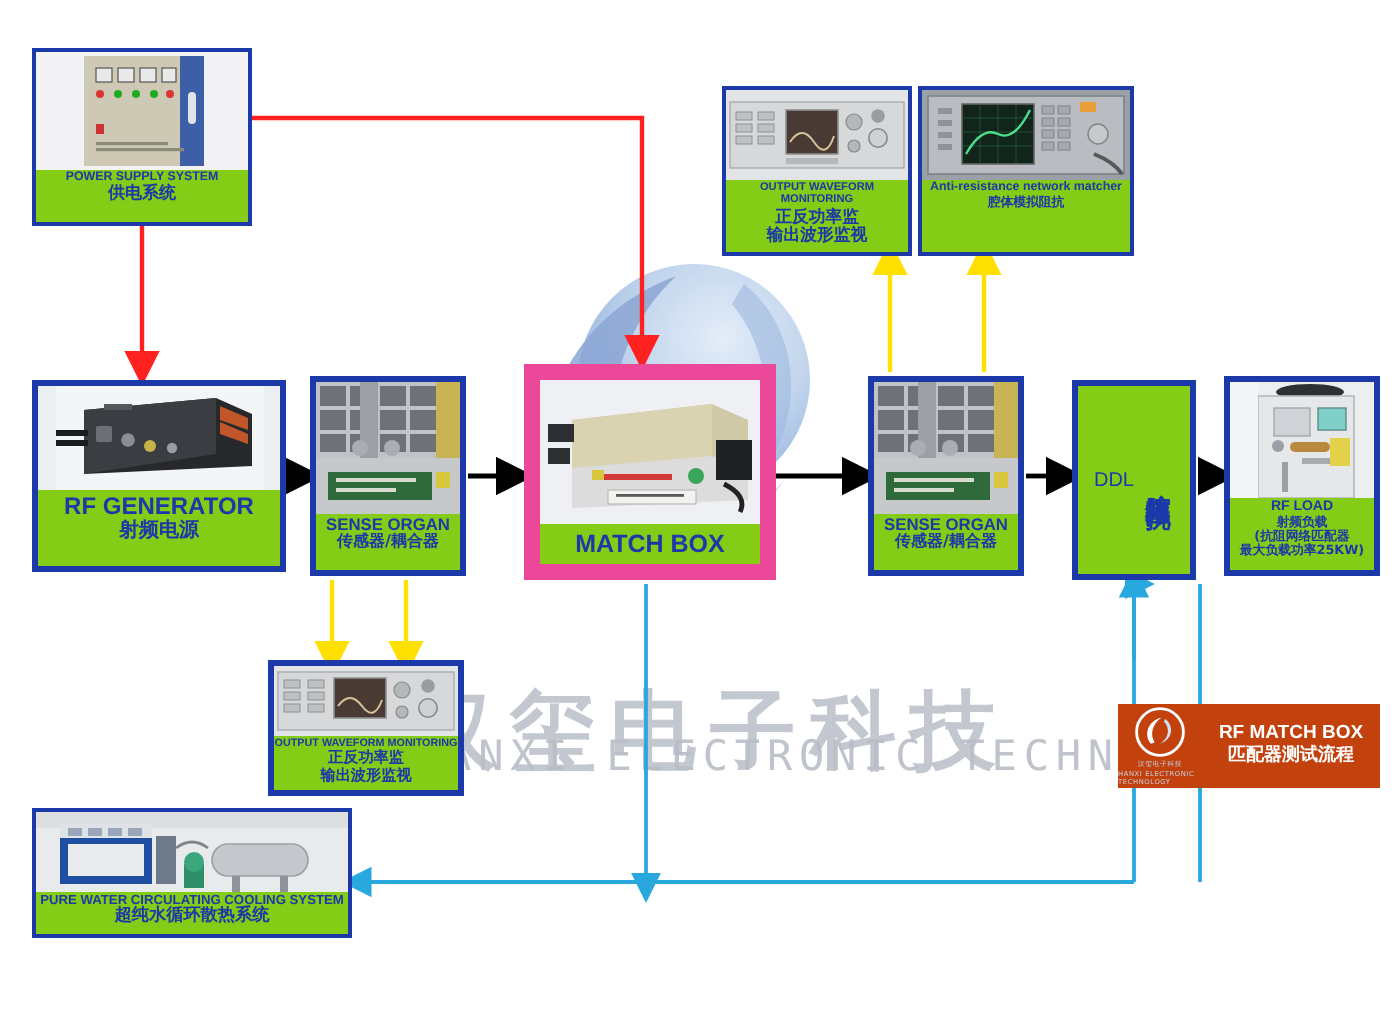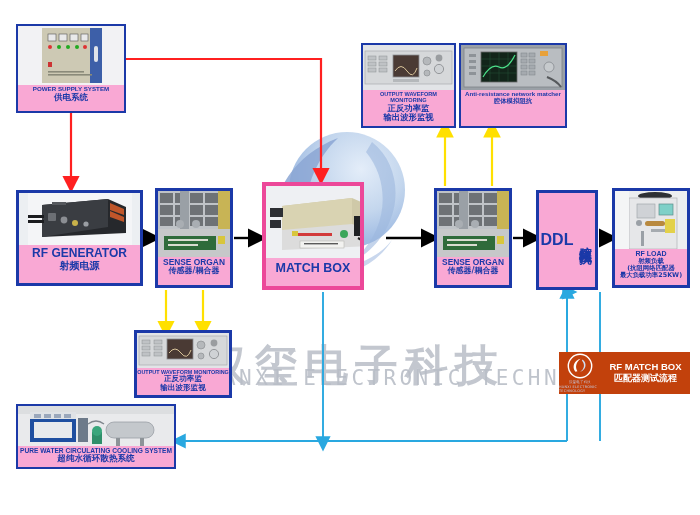--- a/index.html
+++ b/index.html
@@ -11,21 +11,21 @@
   .wm-swoosh{position:absolute;left:252px;top:128px;width:170px;height:170px;}
   .wm-text-cn{position:absolute;left:205px;top:337px;font-size:43px;letter-spacing:7px;
       color:#b9bec7;font-weight:bold;font-family:"DejaVu Sans",sans-serif;opacity:.85;}
   .wm-text-en{position:absolute;left:207px;top:366px;font-size:21px;letter-spacing:3.4px;
       color:#b9bec7;font-family:"DejaVu Sans Mono",monospace;opacity:.9;}
 
   
   #connector-layer{position:absolute;inset:0;z-index:2;pointer-events:none;}
 
   
-  .node{position:absolute;z-index:3;box-sizing:border-box;background:#f9a8d4;
+  .node{position:absolute;z-index:3;box-sizing:border-box;background:#84cc16;
         border:2px solid #1b39a8;text-align:center;}
   .node .photo{width:100%;background:#cfd3d8;overflow:hidden;position:relative;}
   .node .cap{color:#1b39a8;line-height:1.12;padding:1px 0 2px;}
   .cap .en{font-weight:bold;}
   .cap .cn{font-family:"DejaVu Sans",sans-serif;font-weight:bold;}
 
   
   #power-supply{left:16px;top:24px;width:110px;height:89px;border-width:2px;}
   #power-supply .photo{height:59px;background:#e7e7ea;}
   #power-supply .cap{font-size:6.2px;}
@@ -37,34 +37,34 @@
   #rf-generator .cap{font-size:12px;padding-top:2px;}
   #rf-generator .cap .cn{font-size:10px;}
 
   
   #sense-organ-1{left:155px;top:188px;width:78px;height:100px;border-width:3px;}
   #sense-organ-1 .photo{height:66px;}
   #sense-organ-1 .cap{font-size:8.4px;}
   #sense-organ-1 .cap .cn{font-size:8px;}
 
   
-  #match-box{left:262px;top:182px;width:102px;height:108px;border:4px solid #ec4899;}
+  #match-box{left:262px;top:182px;width:126px;height:108px;border:8px solid #ec4899;}
   #match-box .photo{height:72px;background:#e9ebef;}
   #match-box .cap{font-size:12.5px;padding-top:3px;}
 
   
   #sense-organ-2{left:434px;top:188px;width:78px;height:100px;border-width:3px;}
   #sense-organ-2 .photo{height:66px;}
   #sense-organ-2 .cap{font-size:8.4px;}
   #sense-organ-2 .cap .cn{font-size:8px;}
 
   
   #ddl{left:536px;top:190px;width:62px;height:100px;border-width:3px;
        display:flex;align-items:center;justify-content:center;}
-  #ddl .ddl-en{color:#1b39a8;font-size:16px;font-weight:bold;}
+  #ddl .ddl-en{color:#1b39a8;font-size:10px;font-weight:normal;}
   #ddl .ddl-cn{color:#1b39a8;font-size:12.5px;font-weight:bold;writing-mode:vertical-rl;
        letter-spacing:1px;font-family:"DejaVu Sans",sans-serif;margin-left:3px;}
 
   
   #rf-load{left:612px;top:188px;width:78px;height:100px;border-width:3px;}
   #rf-load .photo{height:58px;background:#e3e5e8;}
   #rf-load .cap{font-size:7px;}
   #rf-load .cap .cn{font-size:6.4px;}
 
   

